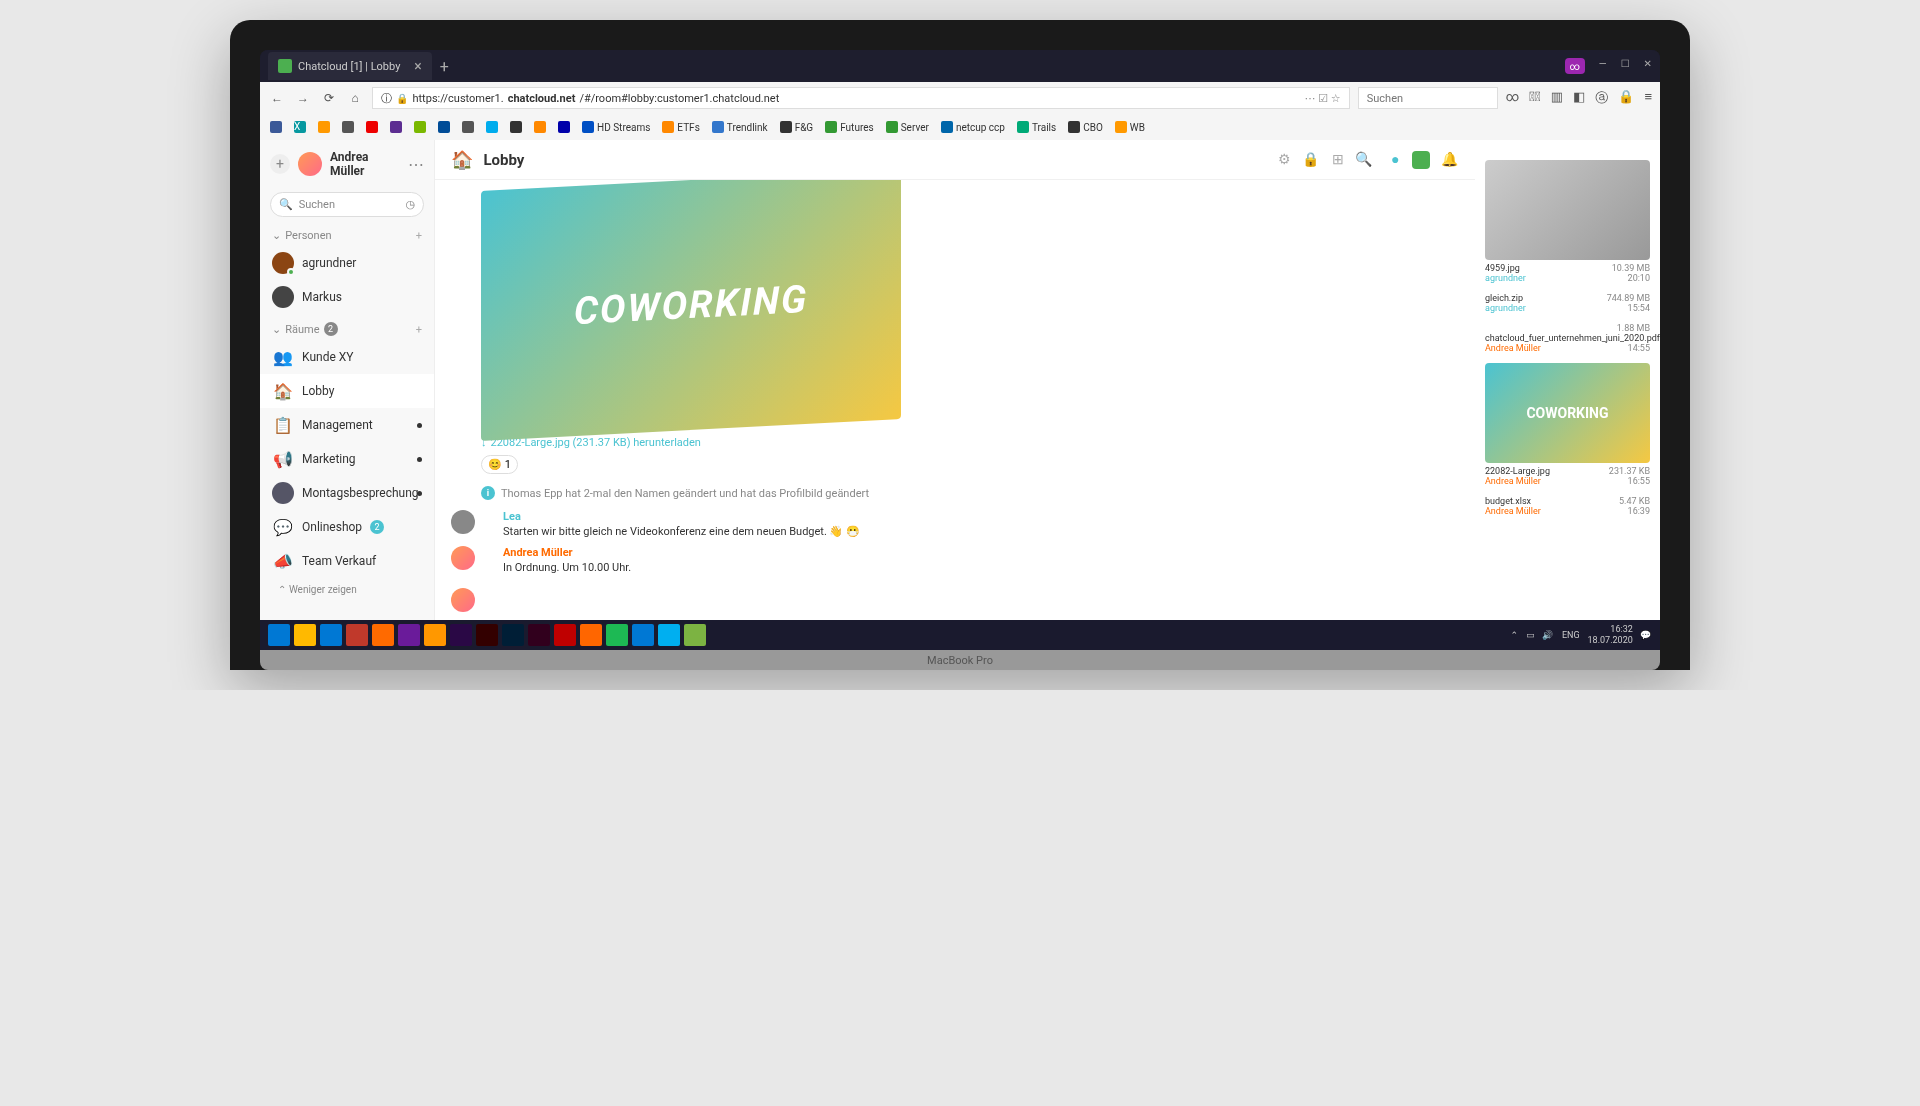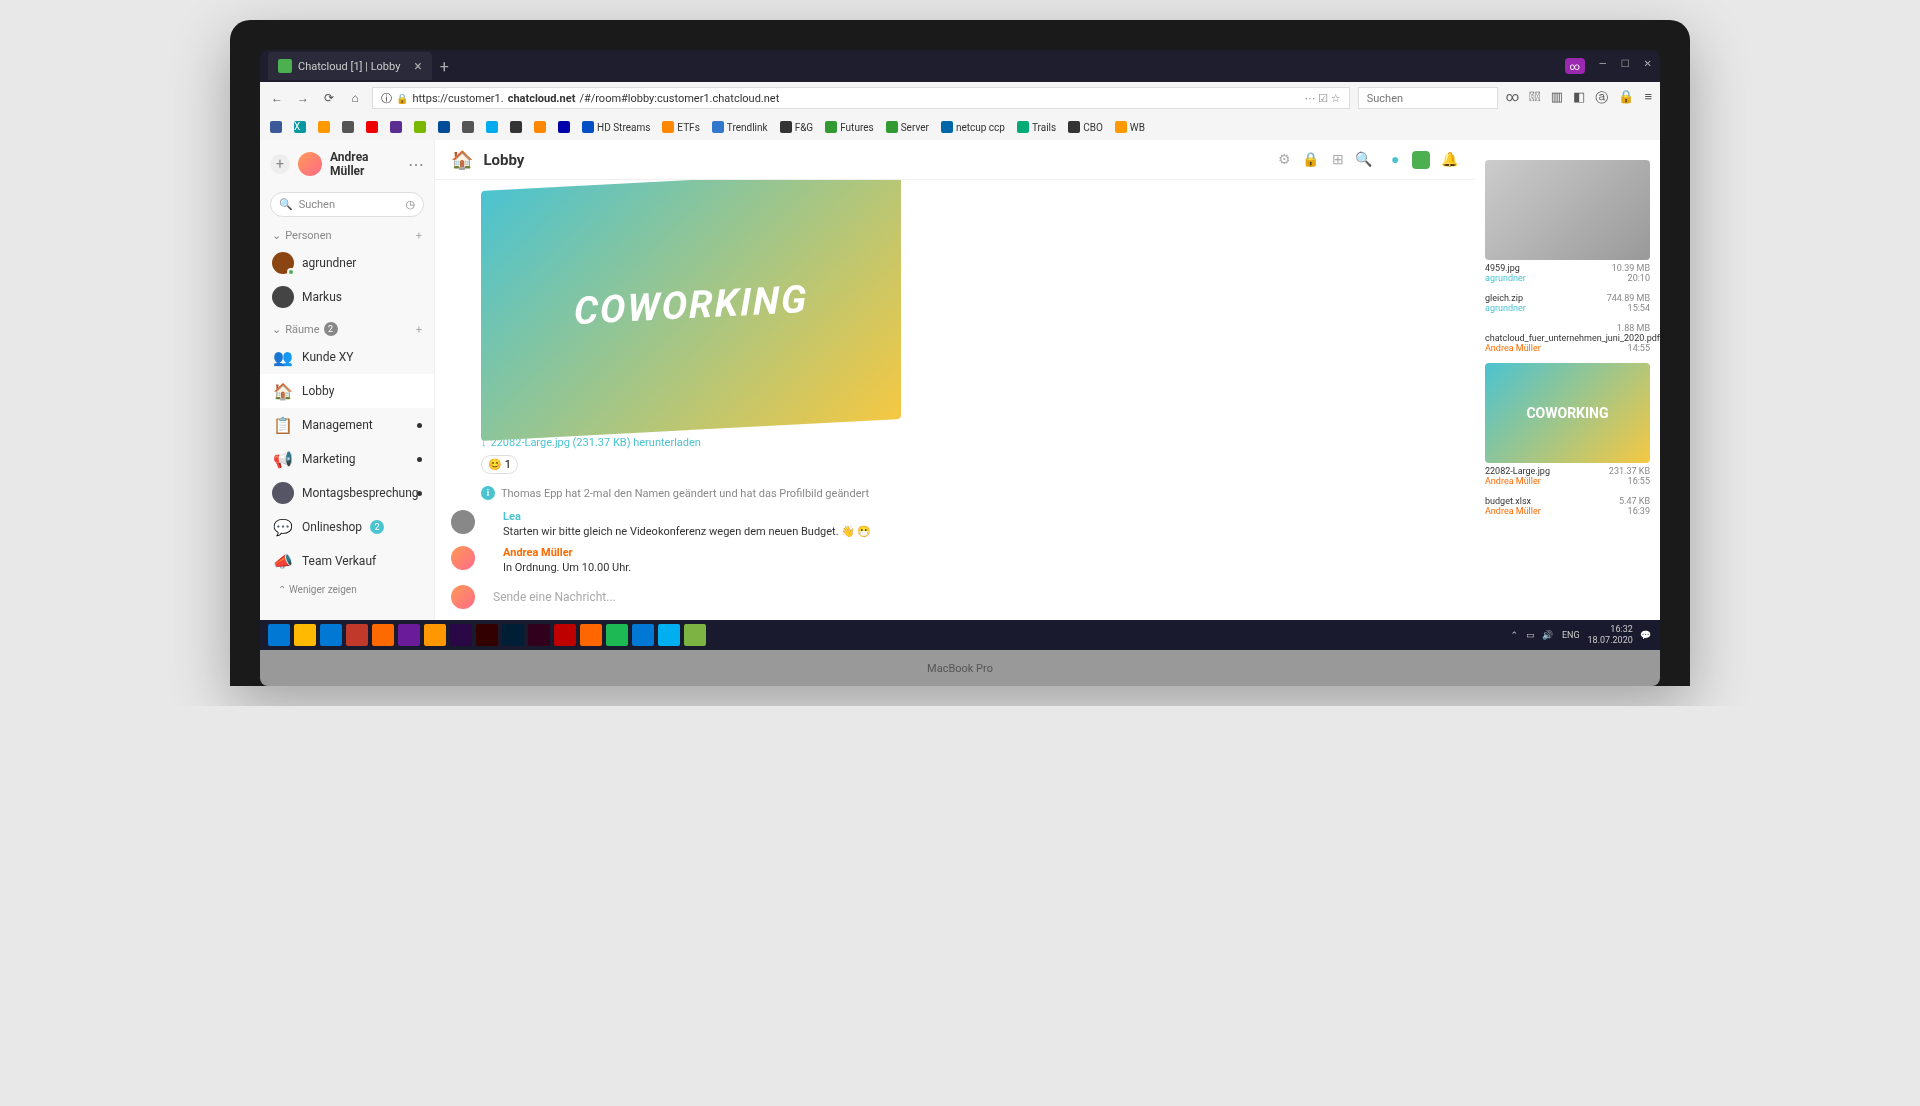--- a/index.html
+++ b/index.html
@@ -76,21 +76,21 @@
 .file-meta { margin-top: 3px; font-size: 9px; }
 .file-name { color: #333; }
 .file-owner { color: #ff6a00; }
 .file-owner.teal { color: #4bc3d1; }
 .file-size { float: right; color: #888; }
 .file-time { float: right; clear: right; color: #888; }
 .taskbar { background: #1a1a2e; height: 30px; display: flex; align-items: center; padding: 0 8px; gap: 4px; }
 .tb-icon { width: 22px; height: 22px; border-radius: 2px; cursor: pointer; }
 .tb-right { margin-left: auto; display: flex; align-items: center; gap: 8px; color: #ccc; font-size: 9px; }
 .tb-time { text-align: right; line-height: 1.2; }
-.laptop-base { background: #999; height: 36px; margin-top: 0; border-radius: 0 0 8px 8px; display: flex; align-items: center; justify-content: center; color: #555; font-size: 11px; }
+.laptop-base { background: #999; height: 20px; margin-top: 0; border-radius: 0 0 8px 8px; display: flex; align-items: center; justify-content: center; color: #555; font-size: 11px; }
 </style>
 </head>
 <body>
 
 <div class="monitor">
 <div class="screen">
   <div class="browser-tabs">
     <div class="tab">
       <span class="tab-favicon"></span>
       <span>Chatcloud [1] | Lobby</span>
@@ -310,21 +310,21 @@
         <div class="reaction">😊 <span>1</span></div>
         <div class="sys-msg">
               <span class="info-icon">i</span>
               <span>Thomas Epp hat 2-mal den Namen geändert und hat das Profilbild geändert</span>
             </div>
         <div id="messages">
               <div class="msg">
                 <span class="msg-avatar" style="background:#888"></span>
                 <div class="msg-body">
                   <div class="msg-user teal">Lea</div>
-                  <div class="msg-text">Starten wir bitte gleich ne Videokonferenz wegen dem neuen Budget. 👋 😷</div>
+                  <div class="msg-text">Starten wir bitte gleich ne Videokonferenz eine dem neuen Budget. 👋 😷</div>
                 </div>
               </div>
               <div class="msg">
                 <span class="msg-avatar" style="background:linear-gradient(135deg,#ff9a56,#ff6a88)"></span>
                 <div class="msg-body">
                   <div class="msg-user orange">Andrea Müller</div>
                   <div class="msg-text">In Ordnung. Um 10.00 Uhr.</div>
                 </div>
               </div>
               <div class="msg">
@@ -336,21 +336,20 @@
                   <span class="msg-avatar" style="background:linear-gradient(135deg,#ff9a56,#ff6a88);display:block"></span>
                 </div>
                 <div class="msg-body">
                   <div class="msg-user orange">Andrea Müller</div>
                 </div>
               </div>
             </div>
       </div>
       <div class="input-area">
         <span class="msg-avatar" style="background:linear-gradient(135deg,#ff9a56,#ff6a88)"></span>
-        <div class="input-box">Sende eine Nachricht...</div>
       </div>
     </div>
 
     <div class="right-panel">
       <div id="files-list">
             <div style="margin-bottom: 10px;">
               <div class="file-thumb"></div>
               <div class="file-meta">
                 <span class="file-size">10.39 MB</span>
                 <div class="file-name">4959.jpg</div>

